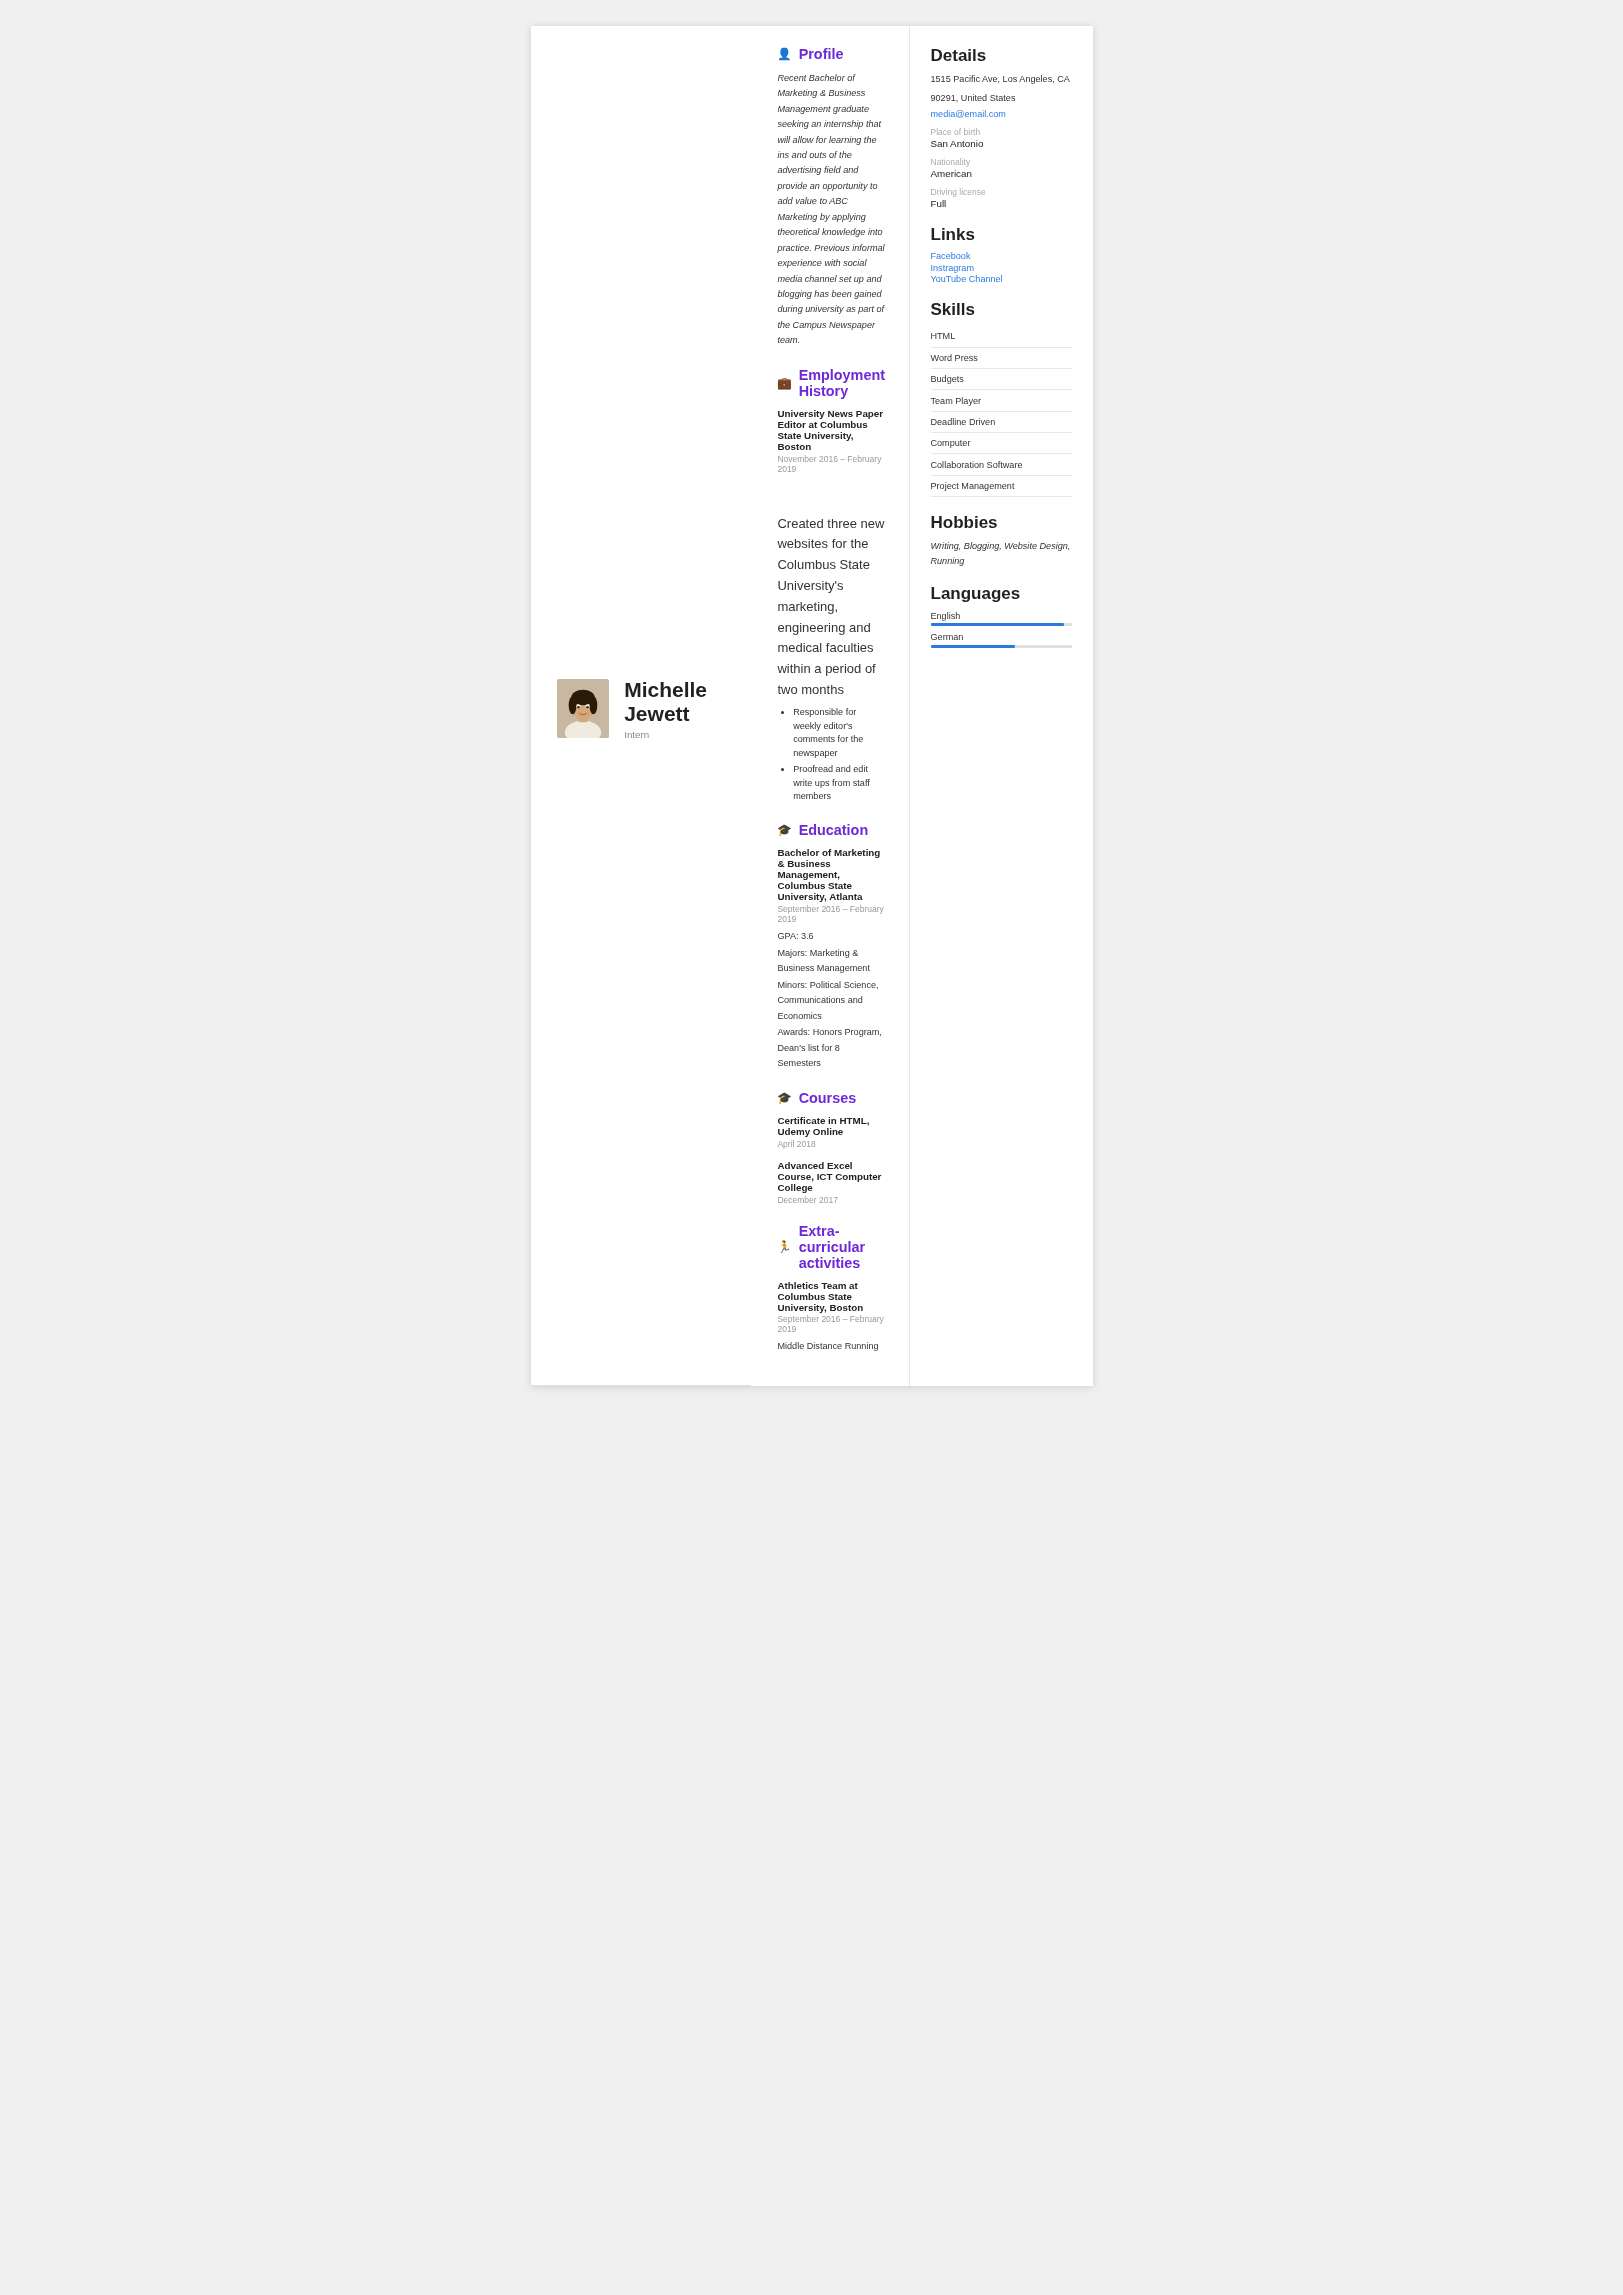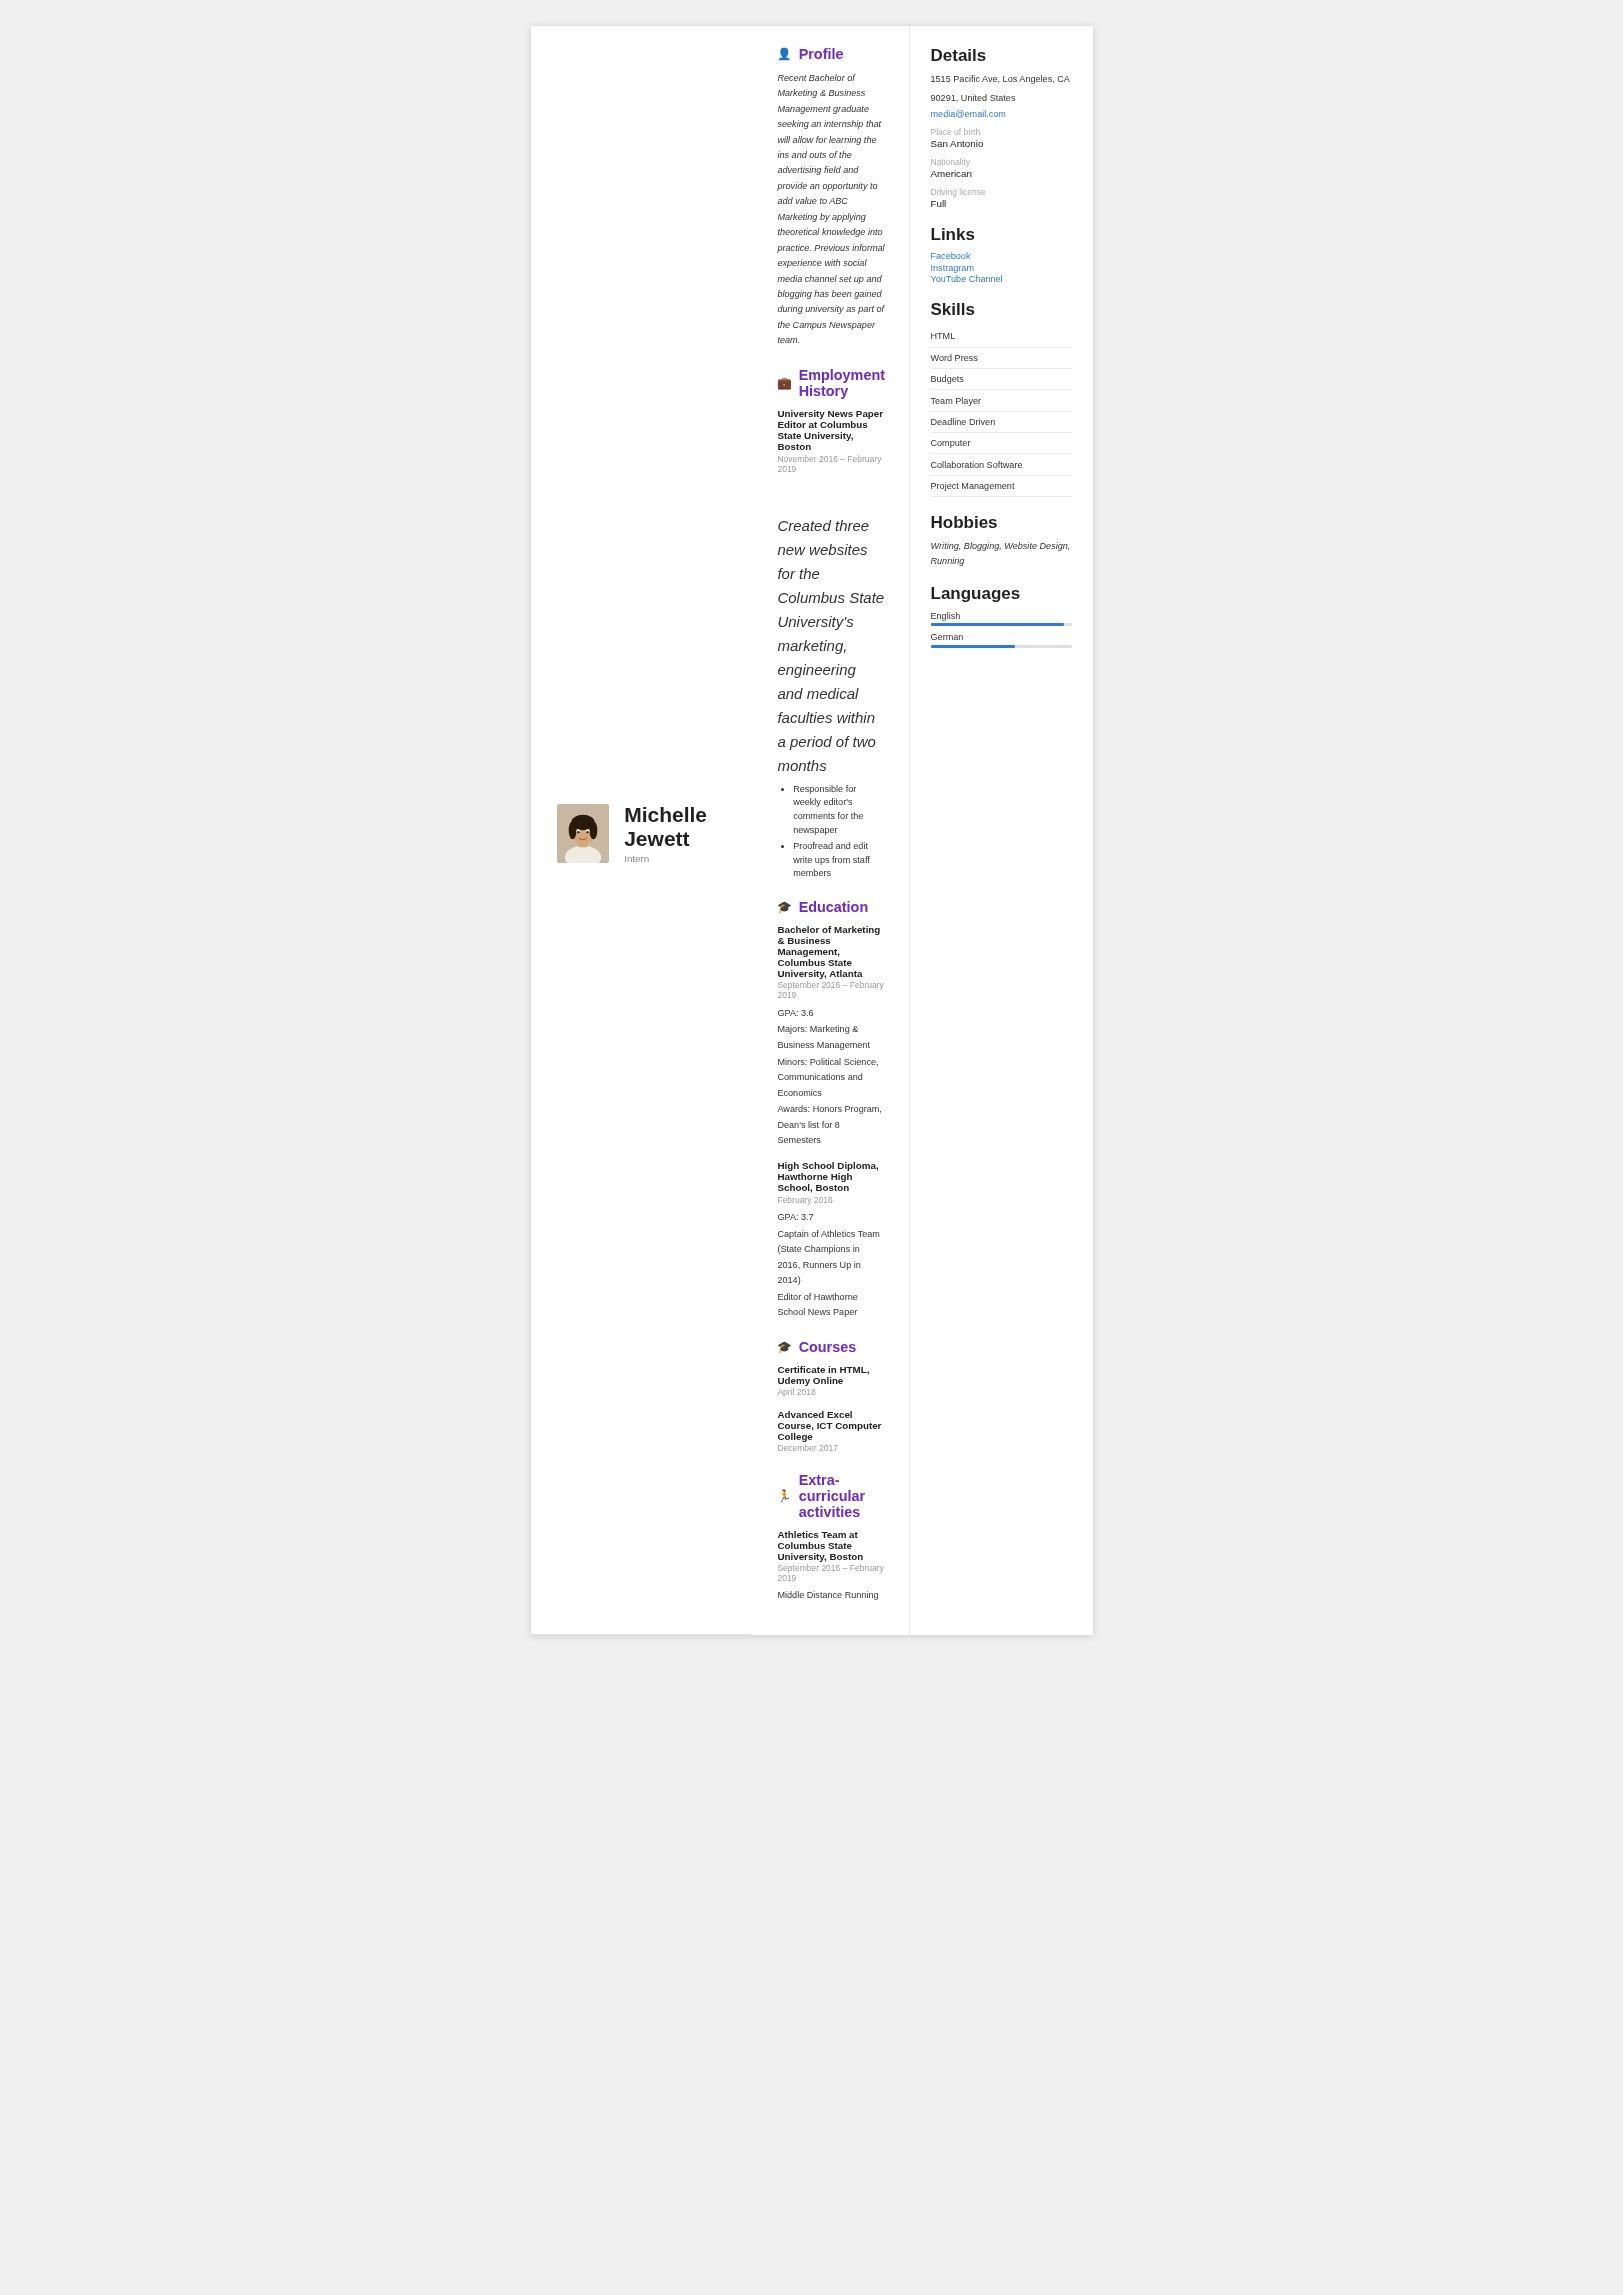--- a/index.html
+++ b/index.html
@@ -102,23 +102,22 @@
       font-weight: bold;
       color: #222;
       margin-bottom: 1.3px;
     }
     .date-range {
       font-size: 8.5px;
       color: #999;
       margin-bottom: 5.2px;
     }
     .job-desc {
-      font-size: 15px;
-      color: #333;
-      font-style: italic;
+      font-size: 13px;
+      color: #333;
       line-height: 1.6;
       margin-bottom: 5.2px;
       margin-top: 40px;
     }
     .bullet-list {
       list-style: disc;
       padding-left: 15.7px;
       margin-bottom: 7.8px;
     }
     .bullet-list li {
@@ -271,27 +270,20 @@
         <span class="section-icon">🎓</span>
         <h2>Education</h2>
       </div>
       <div class="entry">
         <div class="job-title">Bachelor of Marketing &amp; Business Management, Columbus State University, Atlanta</div>
         <div class="date-range">September 2016 – February 2019</div>
         <div class="edu-detail">GPA: 3.6</div>
         <div class="edu-detail">Majors: Marketing &amp; Business Management</div>
         <div class="edu-detail">Minors: Political Science, Communications and Economics</div>
         <div class="edu-detail">Awards: Honors Program, Dean's list for 8 Semesters</div>
-      </div>
-      <div class="entry">
-        <div class="job-title">High School Diploma, Hawthorne High School, Boston</div>
-        <div class="date-range">February 2016</div>
-        <div class="edu-detail">GPA: 3.7</div>
-        <div class="edu-detail">Captain of Athletics Team (State Champions in 2016, Runners Up in 2014)</div>
-        <div class="edu-detail">Editor of Hawthorne School News Paper</div>
       </div>
 
       <div class="section-header">
         <span class="section-icon">🎓</span>
         <h2>Courses</h2>
       </div>
       <div class="entry">
         <div class="job-title">Certificate in HTML, Udemy Online</div>
         <div class="date-range">April 2018</div>
       </div>

